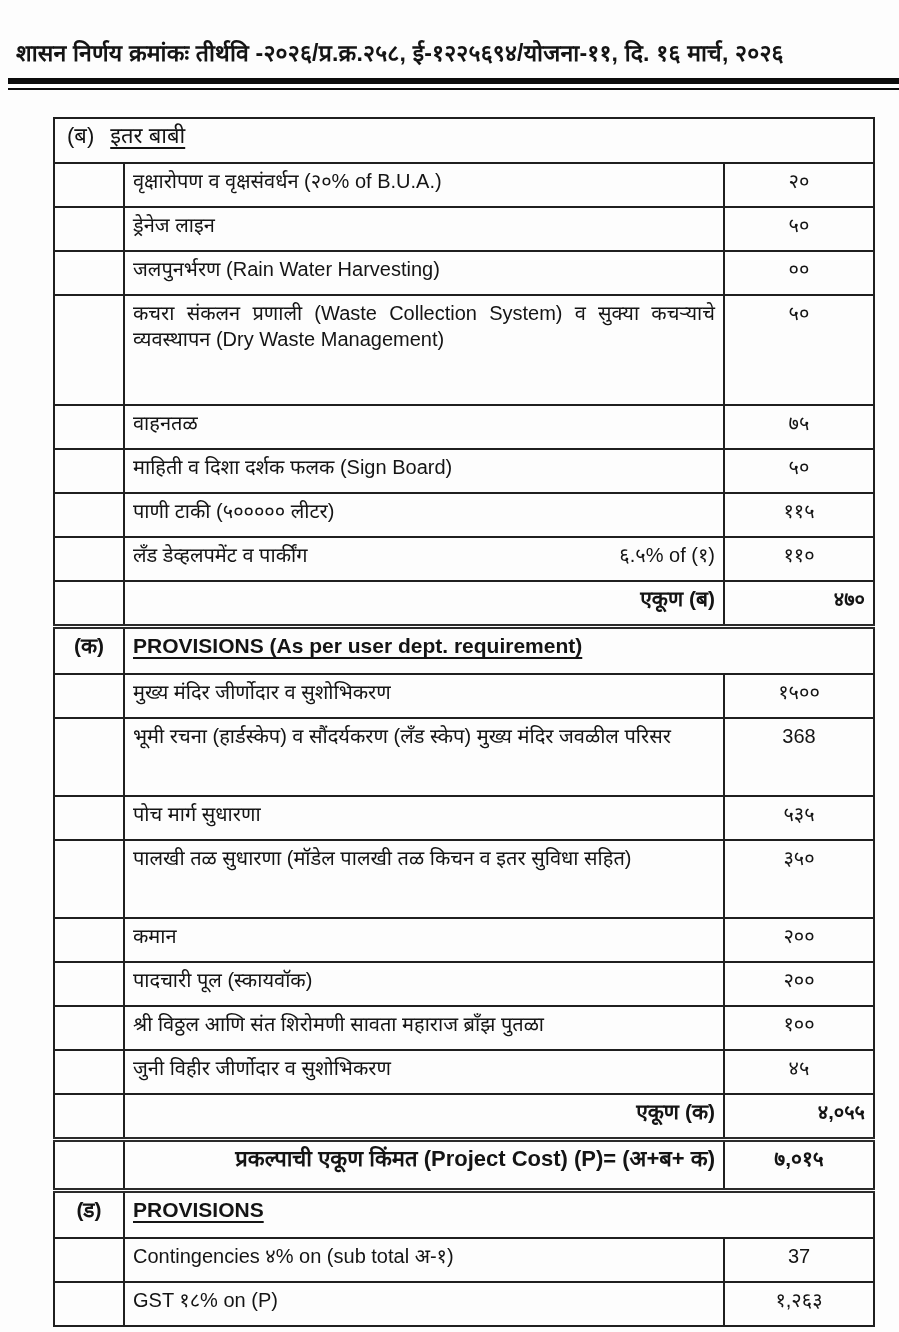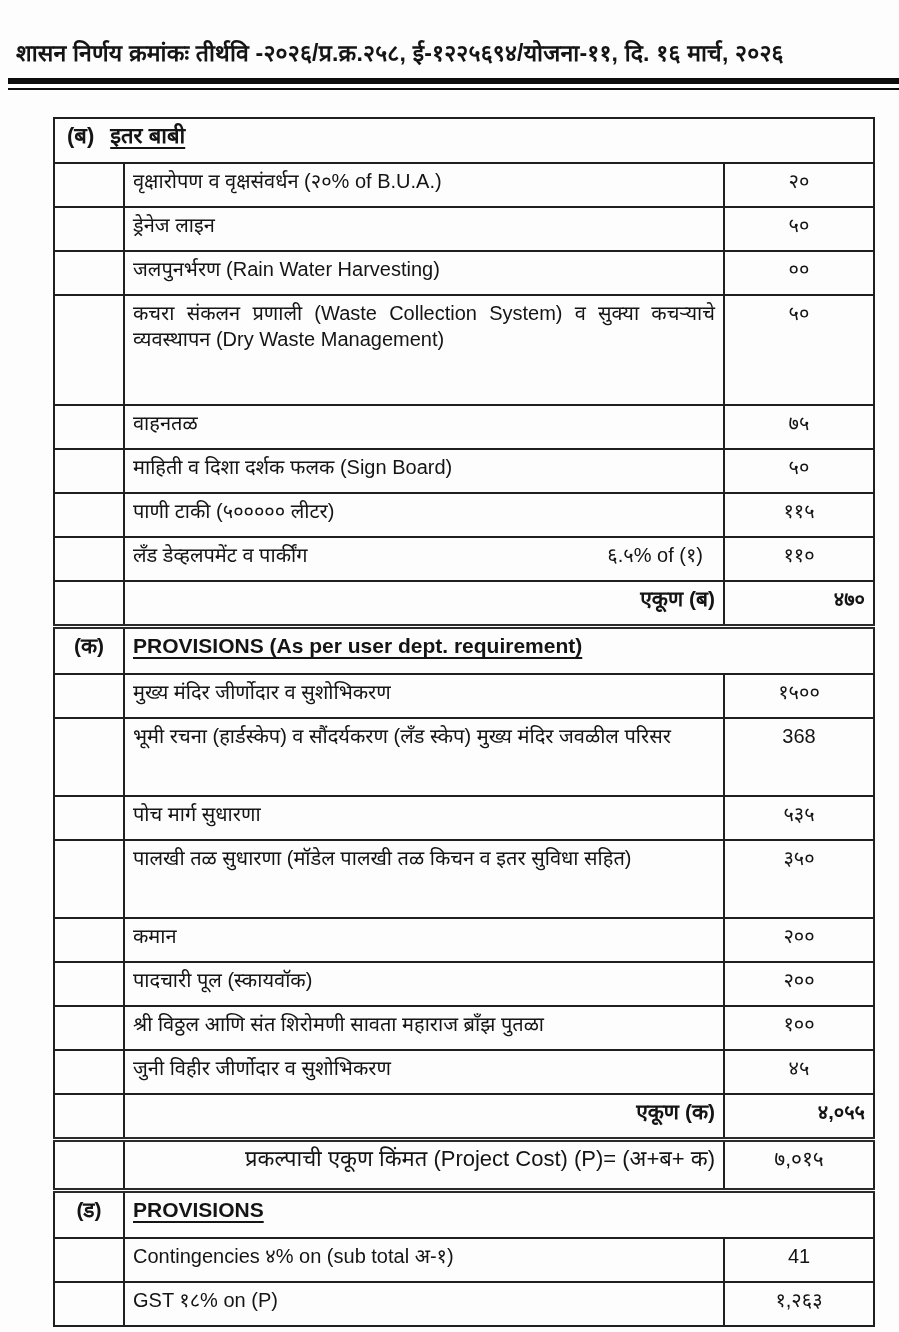--- a/index.html
+++ b/index.html
@@ -43,44 +43,44 @@
   col.col-label { width: 70px; }
   col.col-desc  { width: 600px; }
   col.col-val   { width: 150px; }
 
   tr.r-item td, tr.r-total td { height: 34px; }
   tr.sz-xl td { height: 100px; }
   tr.sz-lg td { height: 68px; }
 
   .c-val { text-align: center; }
   .c-desc { text-align: justify; }
-  .c-desc .note { float: right; margin-right: 12px; }
+  .c-desc .note { float: right; }
 
   tr.r-section-full td {
     height: 35px;
     font-size: 22px;
-    font-weight: bold;
+    font-weight: normal;
     padding-left: 12px;
   }
   tr.r-section-full .sec-title,
   .c-sectitle .sec-title {
     text-decoration: underline;
     text-decoration-thickness: 2px;
     text-underline-offset: 4px;
   }
   tr.r-section-full .sec-label { margin-right: 16px; }
 
   tr.r-section td { height: 36px; font-weight: bold; }
   tr.r-section .c-label { text-align: center; font-size: 21px; }
   tr.r-section .c-sectitle { font-size: 21px; border-radius: 19px; }
 
   tr.r-total td { font-weight: bold; text-align: right; }
   tr.r-total .c-desc { text-align: right; font-size: 21px; }
 
-  tr.r-grand td, tr.r-grand-full td { height: 38px; font-weight: normal; font-size: 21px; }
+  tr.r-grand td, tr.r-grand-full td { height: 38px; font-weight: bold; font-size: 21px; }
   tr.r-grand .c-desc, tr.r-grand-full .c-desc { text-align: right; font-size: 22px; }
 
   
   tr.r-section td, tr.r-grand td { border-top: 5px double #2a2a2a; }
 </style>
 </head>
 <body>
 
 <div class="gr-header">शासन निर्णय क्रमांकः तीर्थवि -२०२६/प्र.क्र.२५८, ई-१२२५६९४/योजना-११, दि. १६ मार्च, २०२६</div>
 <div class="double-rule"></div>
@@ -194,21 +194,21 @@
         <td class="c-desc">प्रकल्पाची एकूण किंमत (Project Cost) (P)= (अ+ब+ क)</td>
         <td class="c-val">७,०१५</td>
       </tr>
       <tr class="r-section">
         <td class="c-label">(ड)</td>
         <td class="c-sectitle" colspan="2"><span class="sec-title">PROVISIONS</span></td>
       </tr>
       <tr class="r-item">
         <td class="c-blank"></td>
         <td class="c-desc">Contingencies ४% on (sub total अ-१)</td>
-        <td class="c-val">41</td>
+        <td class="c-val">37</td>
       </tr>
       <tr class="r-item">
         <td class="c-blank"></td>
         <td class="c-desc">GST १८% on (P)</td>
         <td class="c-val">१,२६३</td>
       </tr>
     </tbody>
 </table>
 
 </body></html>

